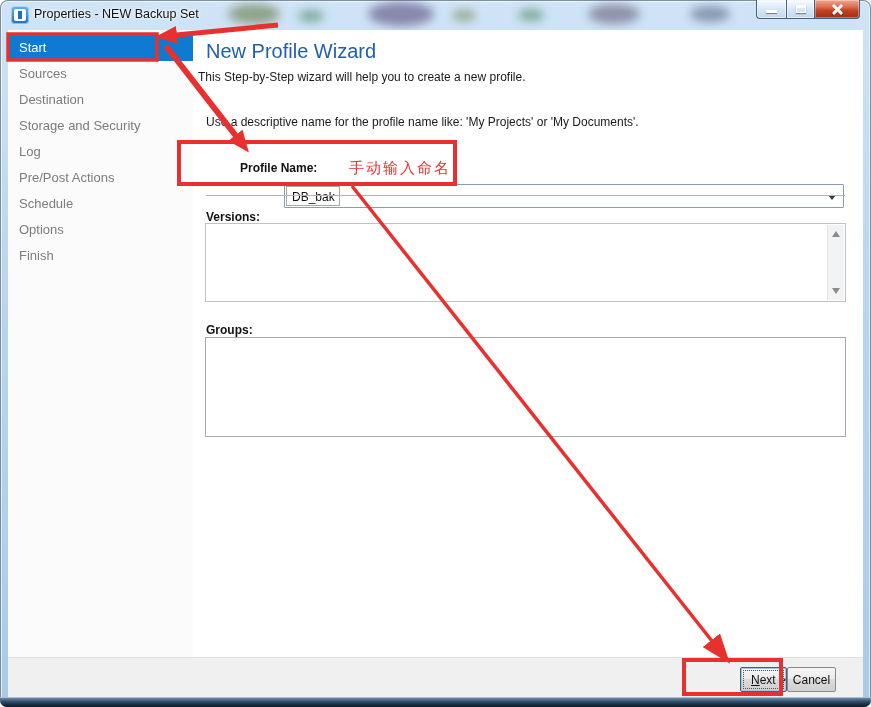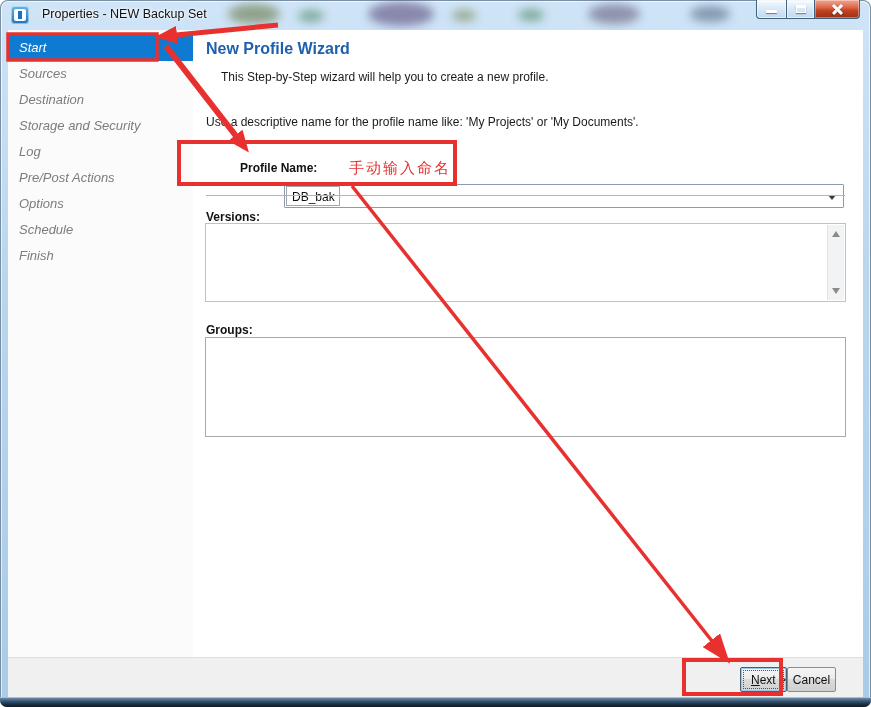--- a/index.html
+++ b/index.html
@@ -19,21 +19,21 @@
   .b4 { left:452px; top:10px; width:24px; height:11px; background:#6e7b3c; }
   .b5 { left:518px; top:9px;  width:26px; height:12px; background:#3f7b4f; }
   .b6 { left:588px; top:4px;  width:52px; height:20px; background:#5d5270; }
   .b7 { left:690px; top:6px;  width:40px; height:16px; background:#4a5f78; }
 
   .app-icon { position:absolute; left:11px; top:6px; width:18px; height:18px; border-radius:4px;
     background:linear-gradient(#62b4ec,#1d71bf); box-shadow: inset 0 0 0 1px rgba(255,255,255,.5);}
   .app-icon .inner { position:absolute; left:3px; top:3px; width:12px; height:12px; background:#fff; border-radius:2px; }
   .app-icon .glyph { position:absolute; left:7px; top:5px; width:4px; height:8px; background:#1d71bf; }
 
-  .title-text { position:absolute; left:42px; top:0; height:16px; line-height:29px; font-size:12.5px; color:#101010;
+  .title-text { position:absolute; left:34px; top:0; height:16px; line-height:29px; font-size:12.5px; color:#101010;
     text-shadow:0 0 5px #fff, 0 0 3px #fff; white-space:nowrap; }
 
   .win-controls { position:absolute; top:0; right:11px; display:flex; }
   .wbtn { height:19px; border:1px solid #42617f; border-top:none; position:relative;
     background:linear-gradient(rgba(255,255,255,.85), rgba(230,240,250,.45) 45%, rgba(180,205,228,.45));
     box-shadow: inset 0 0 0 1px rgba(255,255,255,.55); }
   .wbtn.min { width:30px; border-radius:0 0 0 4px; border-right:none; }
   .wbtn.max { width:29px; border-radius:0; }
   .wbtn.close { width:45px; border-radius:0 0 4px 0; border-left:none;
     background:linear-gradient(#f0a892, #dd6a4b 40%, #c0401f 60%, #993214);
@@ -49,27 +49,27 @@
 
   .bottom-edge { position:absolute; left:0; right:0; bottom:0; height:10px; border-radius:0 0 7px 7px;
     background:linear-gradient(#7d9cb9, #31516e 45%, #15283a 80%, #0d1b29);
     box-shadow: inset 0 1px 0 rgba(255,255,255,.4); }
 
   
   .client { position:absolute; left:8px; top:30px; width:855px; height:667px; background:#fff; overflow:hidden; }
 
   
   .sidebar { position:absolute; left:0; top:0; width:185px; height:627px; background:#fbfbfb; padding-top:5px; }
-  .nav-item { height:26px; line-height:26px; padding-left:11px; font-size:13px; color:#7c7c7c; cursor:default; white-space:nowrap;font-style:italic; }
+  .nav-item { height:26px; line-height:26px; padding-left:11px; font-size:13px; color:#7c7c7c; cursor:default; white-space:nowrap; }
   .nav-item.sel { background:#0f7ad1; color:#fff; }
 
   
   .content { position:absolute; left:185px; top:0; width:670px; height:627px; font-size:12px; color:#1a1a1a; }
-  .heading { position:absolute; left:13px; top:10px; font-size:16px; font-weight:700; color:#1e5fae; }
-  .intro { position:absolute; left:28px; top:40px; line-height:15px; }
+  .heading { position:absolute; left:13px; top:10px; font-size:20px; font-weight:400; color:#1e5fae; }
+  .intro { position:absolute; left:5px; top:40px; line-height:15px; }
   .hint  { position:absolute; left:13px; top:85px; }
 
   .field-label { font-weight:bold; font-size:12px; color:#111; }
   .pn-label { position:absolute; left:4px; top:131px;padding-left:43px; }
   .combo { position:absolute; left:91px; top:126px; width:560px; height:24px; background:#fff;
     border:1px solid #8a9cb2; border-radius:1px;margin-top:28px; }
   .combo-edit { position:absolute; left:1px; top:1px; width:54px; height:20px; border:1px solid #a8a8a8;
     line-height:20px; padding-left:5px; font-size:12px; color:#111; }
   .combo-arrow { position:absolute; right:7px; top:10px; width:0; height:0;
     border-left:4px solid transparent; border-right:4px solid transparent; border-top:5px solid #3a3a3a; }
@@ -139,22 +139,22 @@
 
   <div class="client">
 
     <div class="sidebar">
       <div class="nav-item sel">Start</div>
       <div class="nav-item">Sources</div>
       <div class="nav-item">Destination</div>
       <div class="nav-item">Storage and Security</div>
       <div class="nav-item">Log</div>
       <div class="nav-item">Pre/Post Actions</div>
+      <div class="nav-item">Schedule</div>
       <div class="nav-item">Options</div>
-      <div class="nav-item">Schedule</div>
       <div class="nav-item">Finish</div>
     </div>
 
     <div class="content">
       <h1 class="heading">New Profile Wizard</h1>
       <div class="intro">
         <div>This Step-by-Step wizard will help you to create a new profile.</div>
       </div>
       <div class="hint">Use a descriptive name for the profile name like: 'My Projects' or 'My Documents'.</div>
 

